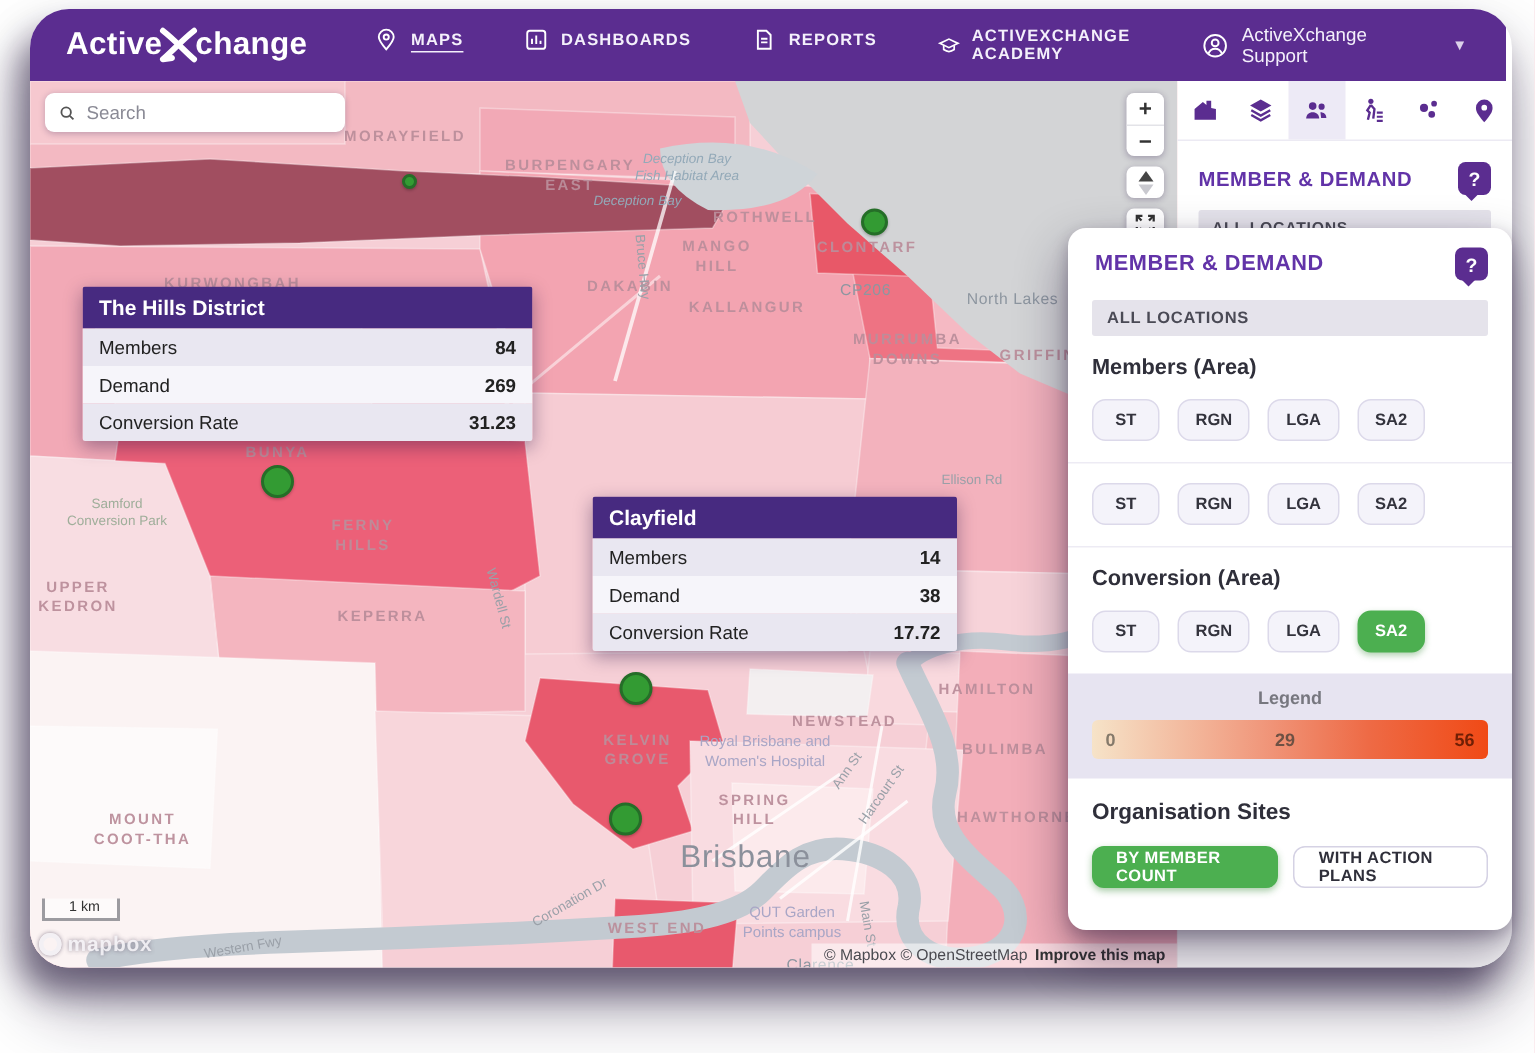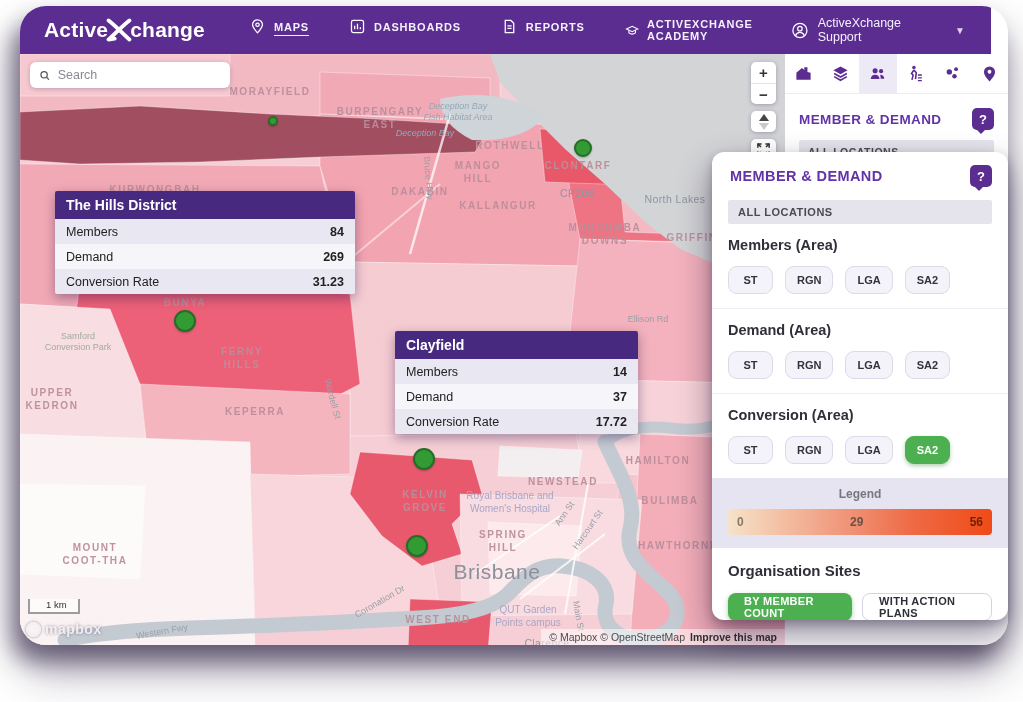--- a/index.html
+++ b/index.html
@@ -5,21 +5,21 @@
   * { margin:0; padding:0; box-sizing:border-box; }
   body { font-family:"Liberation Sans", sans-serif; background:#ffffff; }
   .stage { position:relative; width:1023px; height:702px; overflow:hidden; background:#ffffff; }
 
   
   .window { position:absolute; left:20px; top:6px; width:988px; height:639px;
     border-radius:26px; overflow:hidden; background:#fff;
     box-shadow:-8px 16px 22px rgba(22,8,45,.50), 0 26px 46px rgba(22,8,45,.35); }
 
   
-  .nav { position:absolute; left:0; top:0; right:17px; height:48px; background:#5b2d90;
+  .nav { position:absolute; left:0; top:0; right:4px; height:48px; background:#5b2d90;
     display:flex; align-items:center; color:#fff; }
   .brand { display:flex; align-items:center; margin-left:24px; font-weight:bold; font-size:21px; letter-spacing:.2px; }
   .brand .xmark { width:26px; height:24px; margin:0 -2px; }
   .nav-items { display:flex; align-items:flex-start; margin-left:44px; gap:40px; }
   .nav-item { display:flex; align-items:center; gap:8px; font-size:11px; font-weight:bold;
     letter-spacing:.8px; cursor:pointer; color:#f4f0fb; }
   .nav-item svg { width:17px; height:17px; }
   .nav-item.active .nav-label { text-decoration:underline; text-underline-offset:4px; }
   .nav-user { margin-left:auto; margin-right:26px; display:flex; align-items:center; gap:9px; font-size:12.5px; color:#f4f0fb; cursor:pointer; }
   .nav-user svg { width:19px; height:19px; }
@@ -310,21 +310,21 @@
           </div>
         </div>
         <div class="popup p1">
           <div class="popup-header">Clayfield</div>
           <div class="popup-row">
             <span>Members</span>
             <span class="val">14</span>
           </div>
           <div class="popup-row">
             <span>Demand</span>
-            <span class="val">37</span>
+            <span class="val">38</span>
           </div>
           <div class="popup-row">
             <span>Conversion Rate</span>
             <span class="val">17.72</span>
           </div>
         </div>
 
         <div class="searchbox">
           <svg width="13" height="13" viewBox="0 0 24 24" fill="none" stroke="#555" stroke-width="2.5">
             <circle cx="10.5" cy="10.5" r="6.5"></circle>
@@ -436,21 +436,20 @@
       <div class="fp-group-label">Members (Area)</div>
       <div class="chip-row">
         <span class="chip">ST</span>
         <span class="chip">RGN</span>
         <span class="chip">LGA</span>
         <span class="chip">SA2</span>
       </div>
     </div>
 
     <div class="fp-group">
-      <div class="fp-group-label">Demand (Area)</div>
       <div class="chip-row">
         <span class="chip">ST</span>
         <span class="chip">RGN</span>
         <span class="chip">LGA</span>
         <span class="chip">SA2</span>
       </div>
     </div>
 
     <div class="fp-group" style="border-bottom:none">
       <div class="fp-group-label">Conversion (Area)</div>

